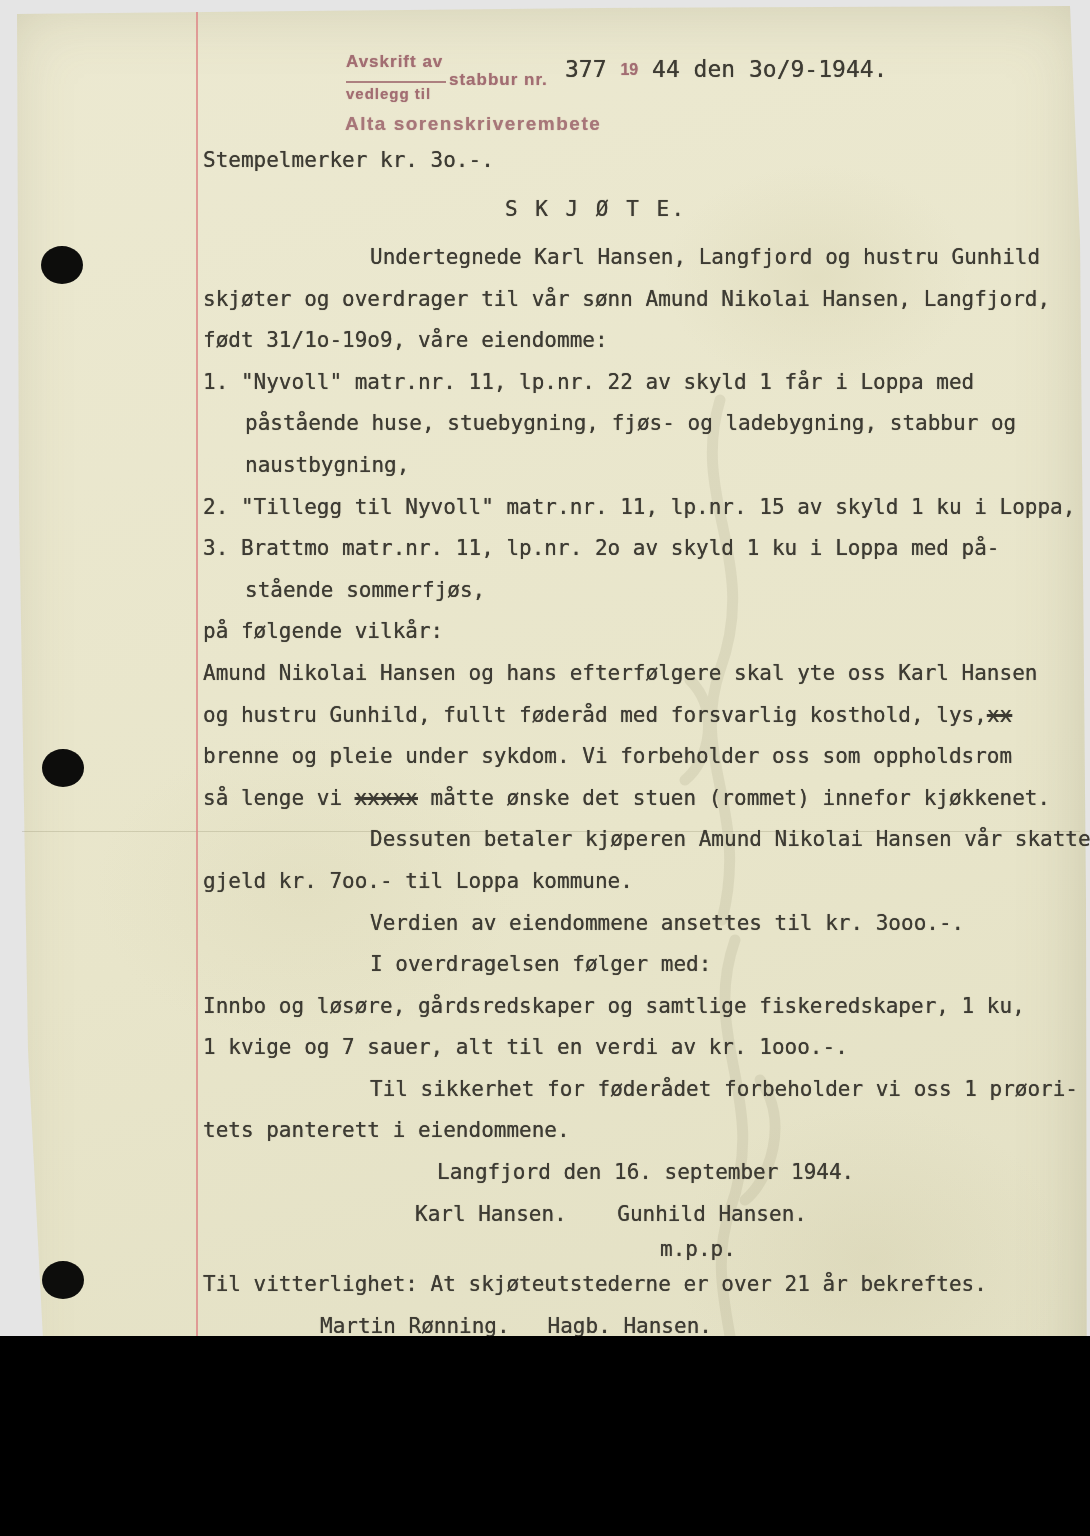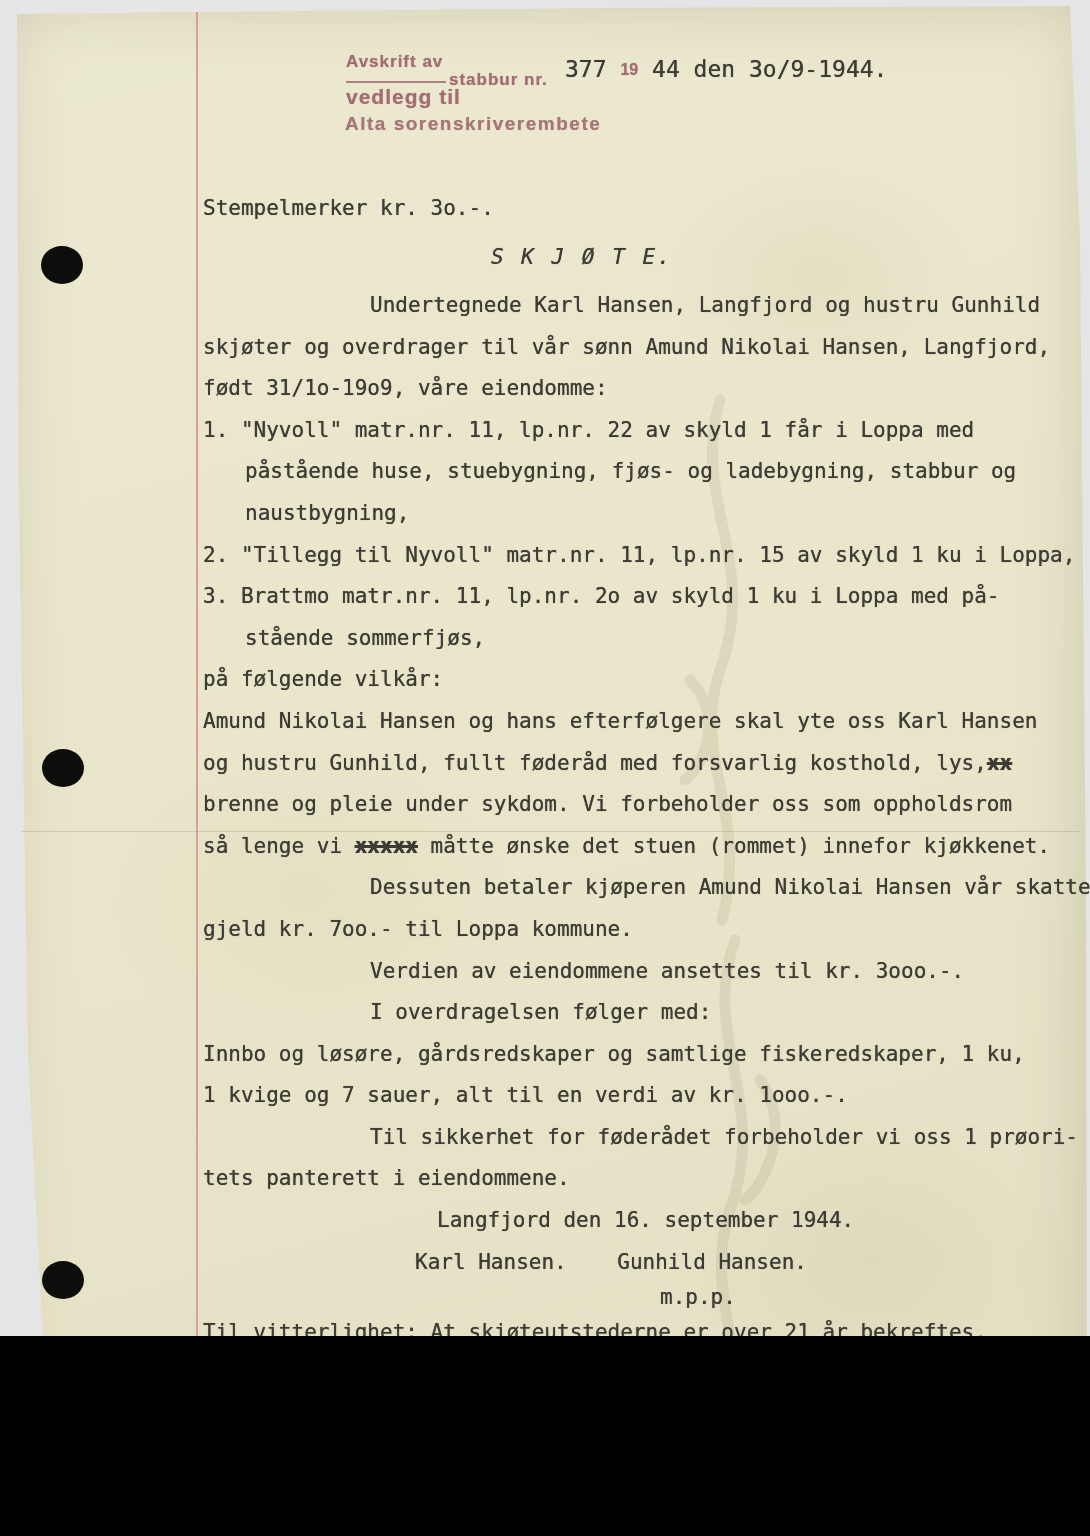--- a/index.html
+++ b/index.html
@@ -24,40 +24,40 @@
   .hole{position:absolute;width:42px;height:38px;border-radius:50%;background:#0d0d0c;}
   .hole.h1{left:41px;top:246px;}
   .hole.h2{left:42px;top:749px;}
   .hole.h3{left:42px;top:1261px;}
   .red-line{position:absolute;left:196px;top:12px;width:2px;height:1502px;background:rgba(221,136,136,.8);}
   
   .stamp{position:absolute;color:#a26d72;font-family:"Liberation Sans",sans-serif;
          text-shadow:0 0 1px rgba(162,109,114,.75);}
   .stamp-avskrift{left:346px;top:52px;font-size:17px;font-weight:bold;letter-spacing:1px;}
   .stamp-rule{position:absolute;left:346px;top:81px;width:100px;height:2px;background:rgba(162,109,114,.85);}
-  .stamp-vedlegg{left:346px;top:85px;font-size:21px;font-weight:bold;letter-spacing:1px;}
+  .stamp-vedlegg{left:346px;top:85px;font-size:15px;font-weight:bold;letter-spacing:1px;}
   .stamp-dagbok{left:449px;top:70px;font-size:17px;font-weight:bold;letter-spacing:1px;}
   .stamp-office{left:345px;top:100px;font-size:19px;font-weight:bold;letter-spacing:1.5px;opacity:.92;filter:blur(.3px);margin-top:13px;}
   .typed-entry{position:absolute;left:556px;top:56px;font-size:23px;color:#3d3b33;
                text-shadow:0 0 .7px rgba(55,52,45,.85);white-space:pre;margin-left:9px;}
   .typed-entry .yr{font-family:"Liberation Sans",sans-serif;font-weight:bold;font-size:16px;
                    color:#a26d72;text-shadow:0 0 1px rgba(162,109,114,.8);vertical-align:2px;}
   
-  .tw{color:#3d3b33;text-shadow:0 0 .7px rgba(55,52,45,.85);font-size:21px;white-space:pre;margin-top:48px;}
+  .tw{color:#3d3b33;text-shadow:0 0 .7px rgba(55,52,45,.85);font-size:21px;white-space:pre;}
   .stamp-duty{position:absolute;left:203px;top:148px;}
-  .doc-title{position:absolute;left:491px;top:197px;letter-spacing:2.5px;font-style:italic;}
+  .doc-title{position:absolute;left:505px;top:197px;letter-spacing:2.5px;}
   .body-lines{position:absolute;left:203px;top:237px;width:900px;}
   .line{height:41.6px;line-height:41.6px;}
   .role-para-indent{padding-left:167px;}
   .role-list-cont{padding-left:42px;}
   .role-dateline{padding-left:234px;}
   .role-signatures{padding-left:212px;}
   .role-mpp{padding-left:457px;height:29px;line-height:29px;}
   .role-witnesses{padding-left:117px;}
-  .struck{font-weight:bold;text-decoration:line-through;text-decoration-thickness:2.5px;filter:blur(.3px);}
+  .struck{font-weight:normal;text-decoration:line-through;text-decoration-thickness:2.5px;filter:blur(.3px);}
   
   .signature{position:absolute;left:208px;top:1362px;}
   
   .ghost{position:absolute;left:650px;top:380px;opacity:.12;}
 </style>
 </head>
 <body>
 
 <div class="scan">
 

